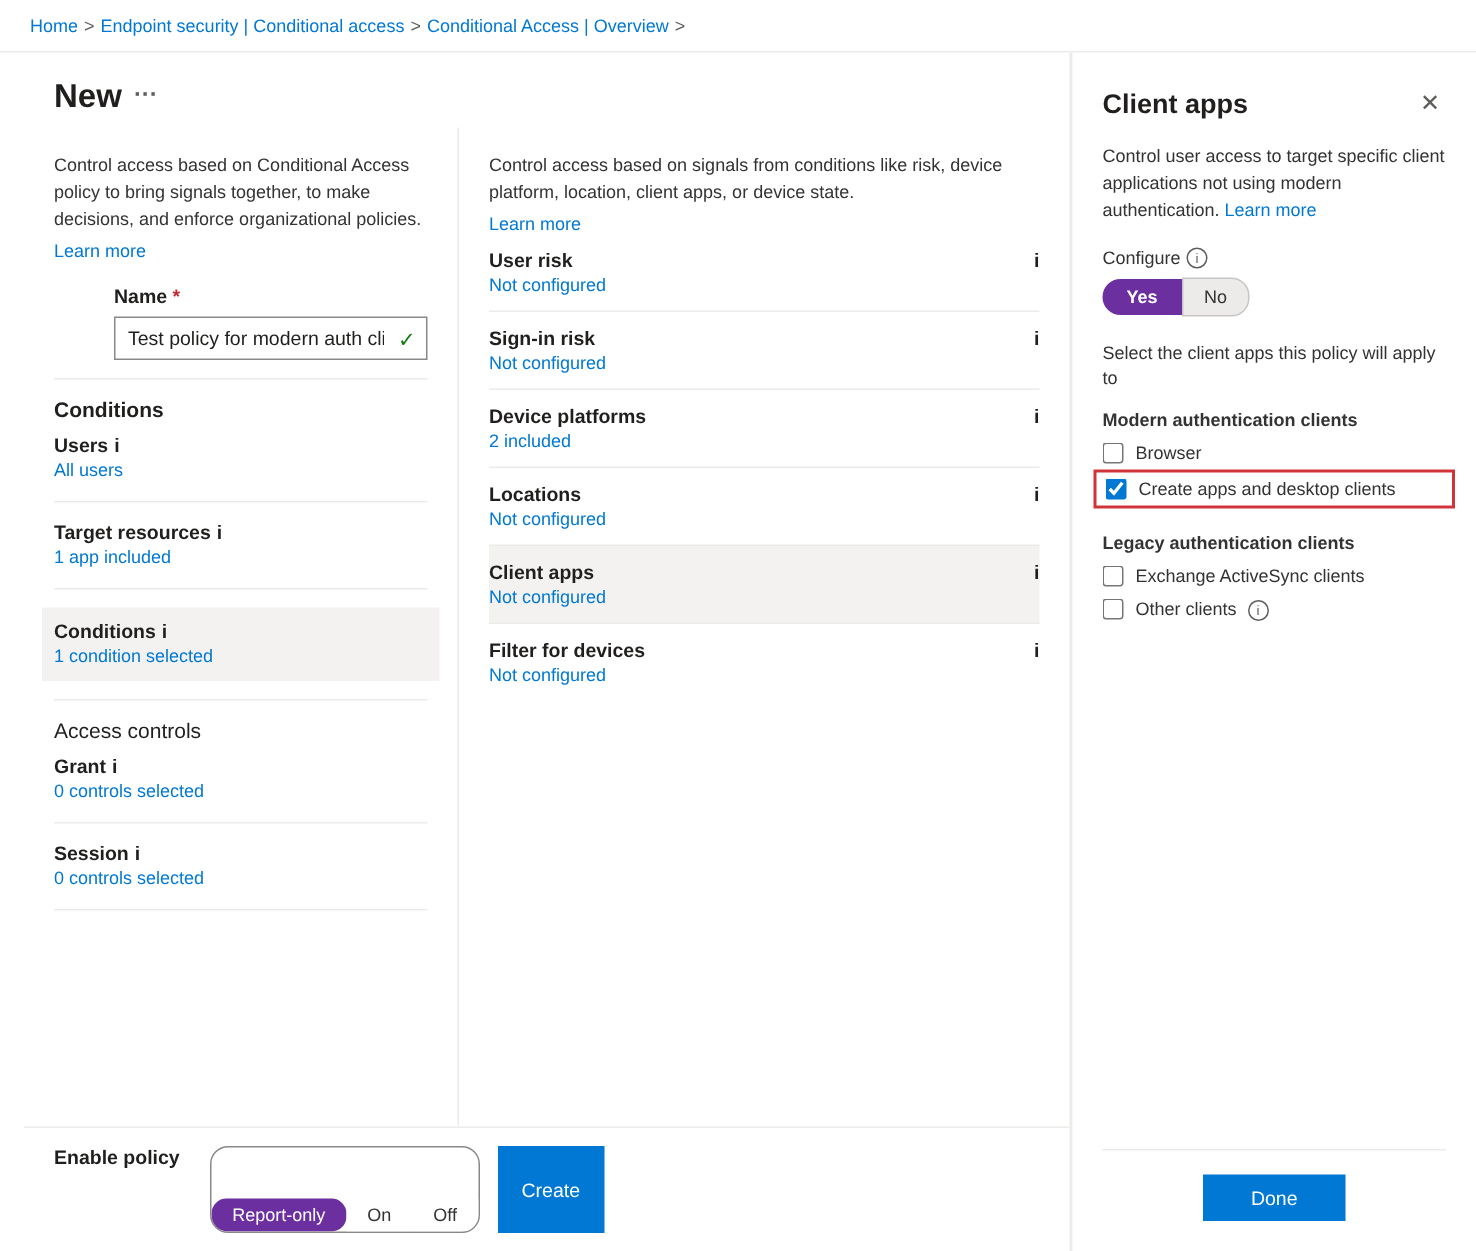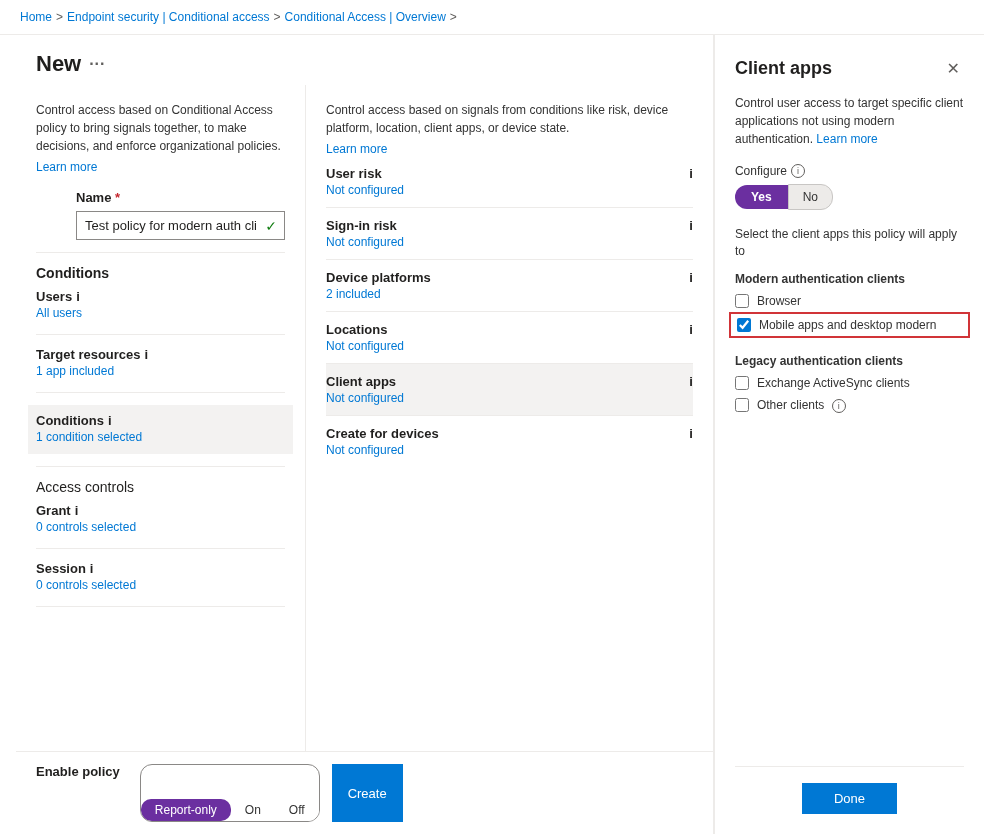--- a/index.html
+++ b/index.html
@@ -252,21 +252,21 @@
           <div class="condition-row-label">
             <span>Client apps</span>
             <span class="info-icon">i</span>
           </div>
           <div class="condition-row-value">Not configured</div>
         </div>
 
         
         <div class="condition-row">
           <div class="condition-row-label">
-            <span>Create for devices</span>
+            <span>Filter for devices</span>
             <span class="info-icon">i</span>
           </div>
           <div class="condition-row-value">Not configured</div>
         </div>
       </div>
     </div>
 
     <div class="bottom-bar">
       <span class="enable-policy-label">Enable policy</span>
       <div class="toggle-group">
@@ -304,21 +304,21 @@
 
     <div class="checkbox-group-title">Modern authentication clients</div>
 
     <div class="checkbox-item">
       <input type="checkbox" id="browser-check" style="">
       <label for="browser-check">Browser</label>
     </div>
 
     <div class="checkbox-item highlighted">
       <input type="checkbox" id="mobile-check" checked="" style="">
-      <label for="mobile-check">Mobile apps and desktop modern</label>
+      <label for="mobile-check">Create apps and desktop clients</label>
     </div>
 
     <div class="legacy-section">
       <div class="checkbox-group-title">Legacy authentication clients</div>
 
       <div class="checkbox-item">
         <input type="checkbox" id="exchange-check" style="">
         <label for="exchange-check">Exchange ActiveSync clients</label>
       </div>
 

